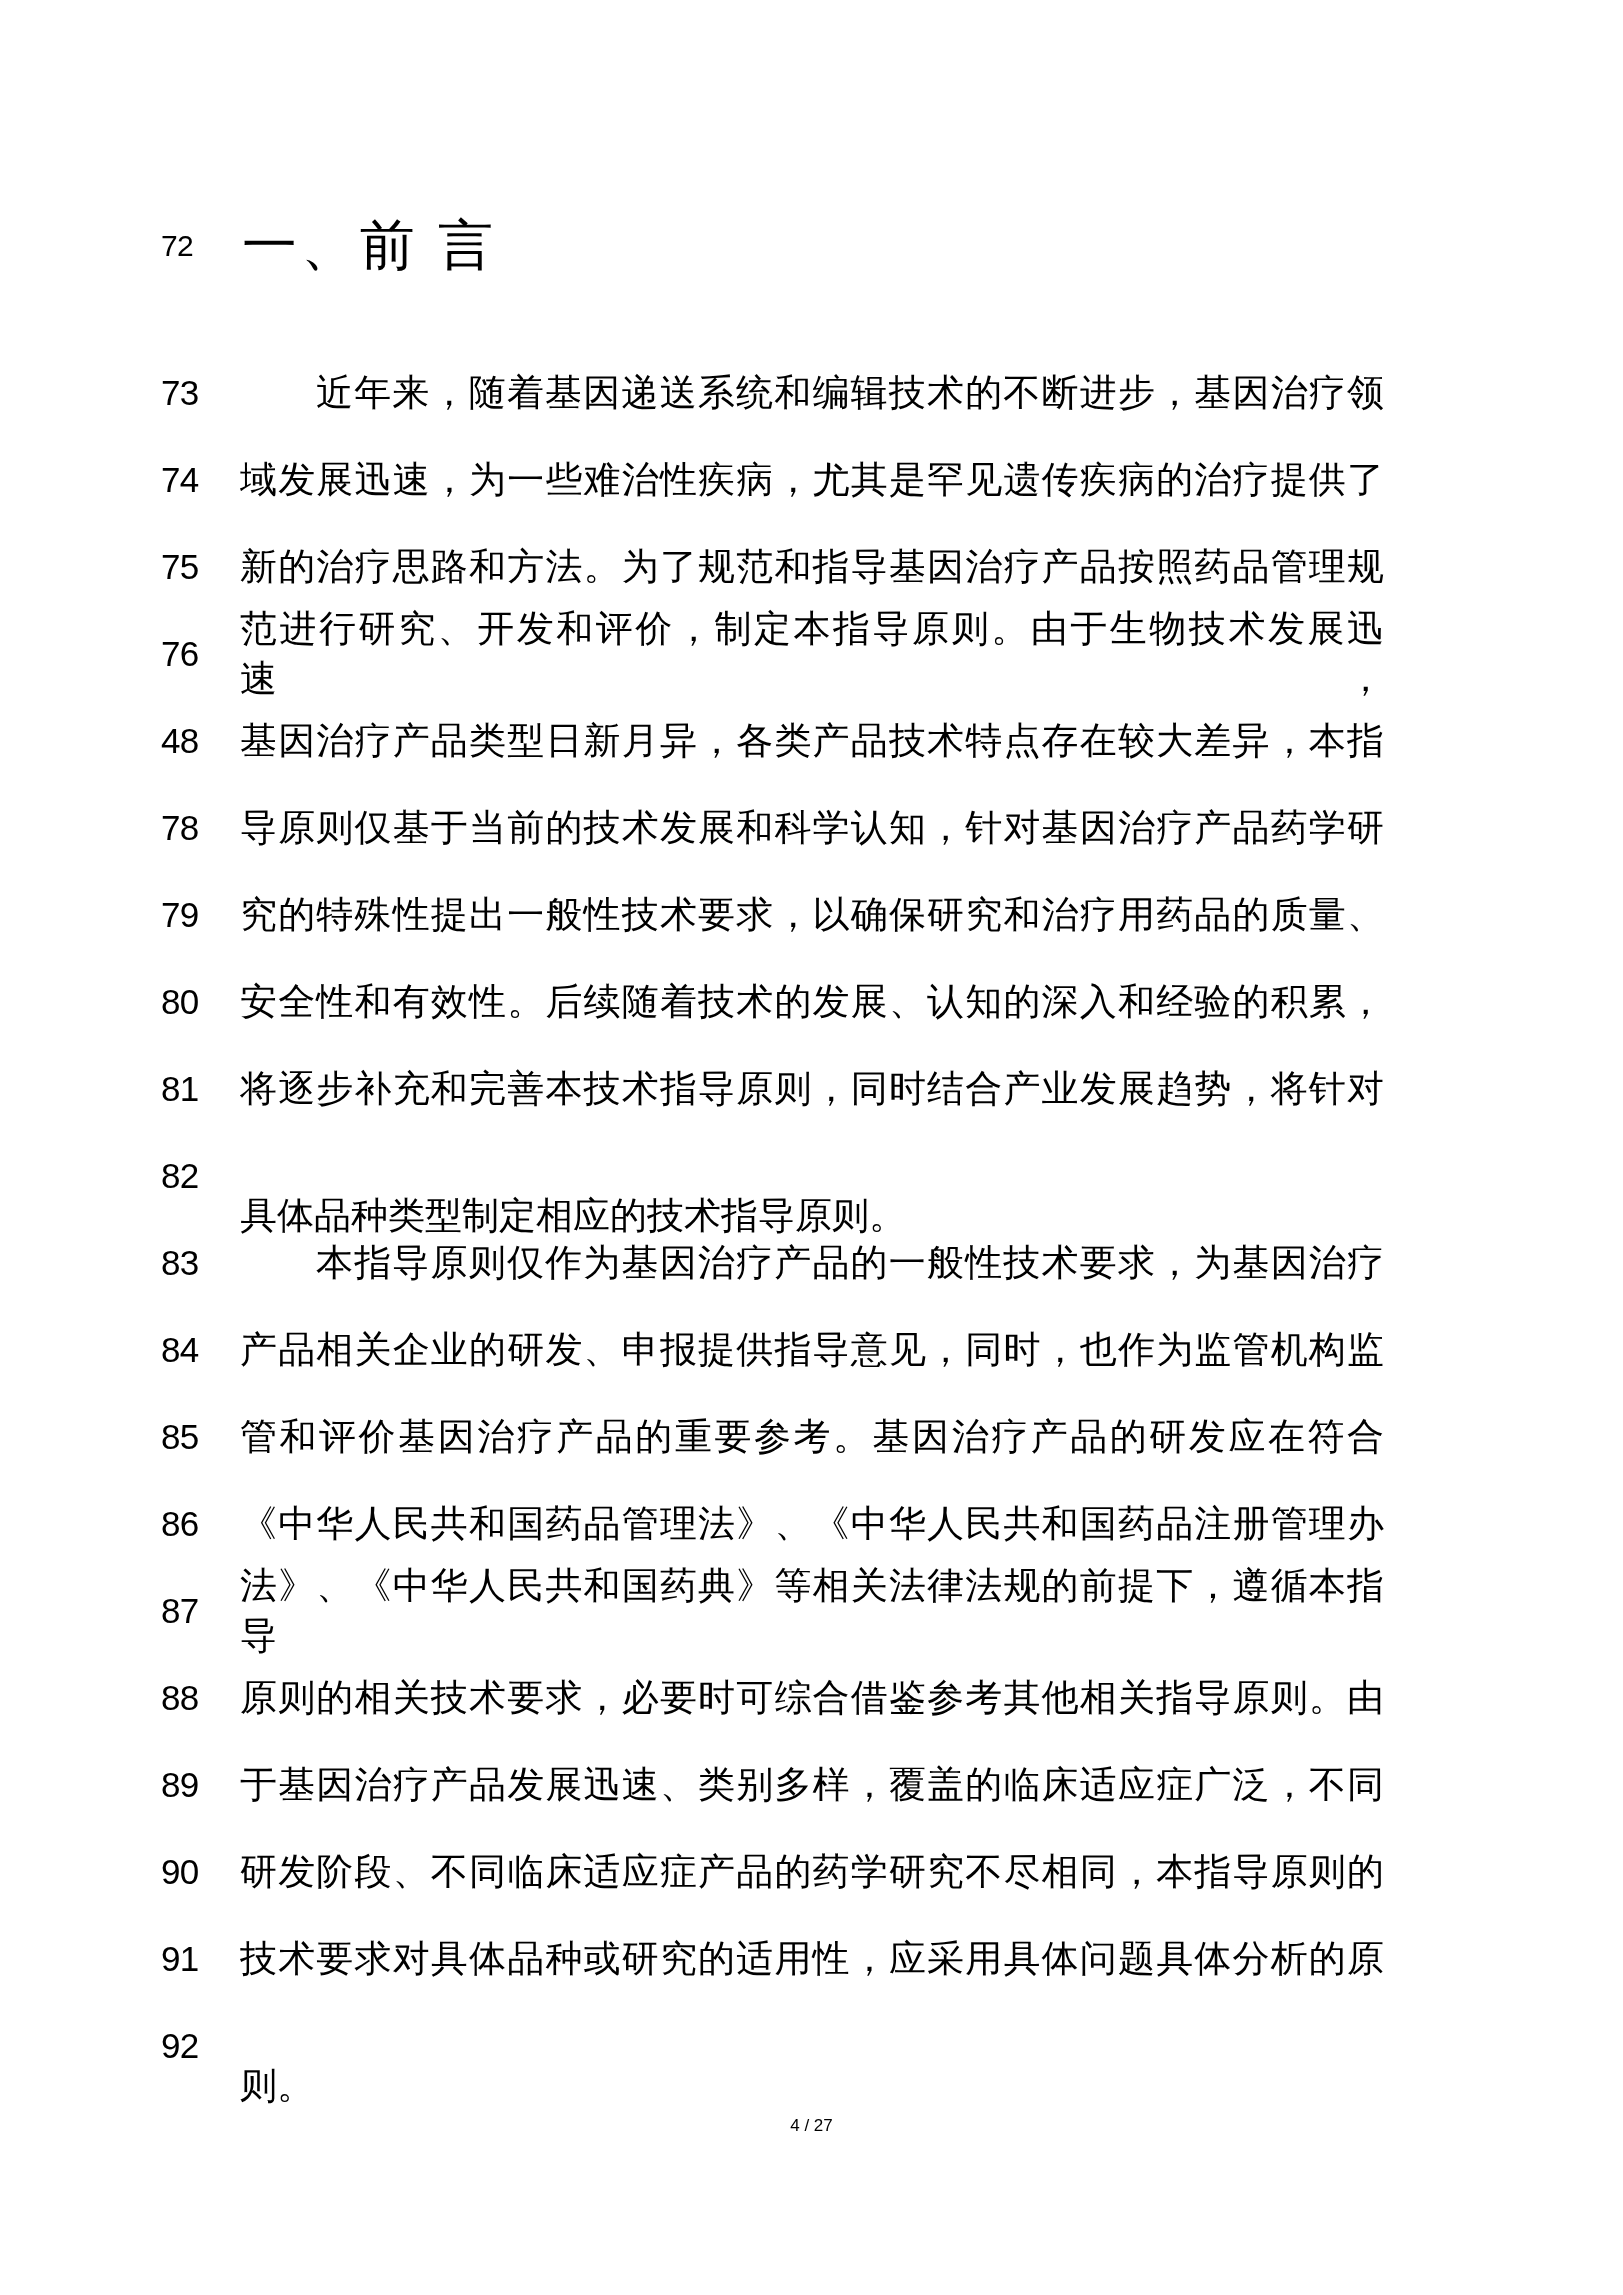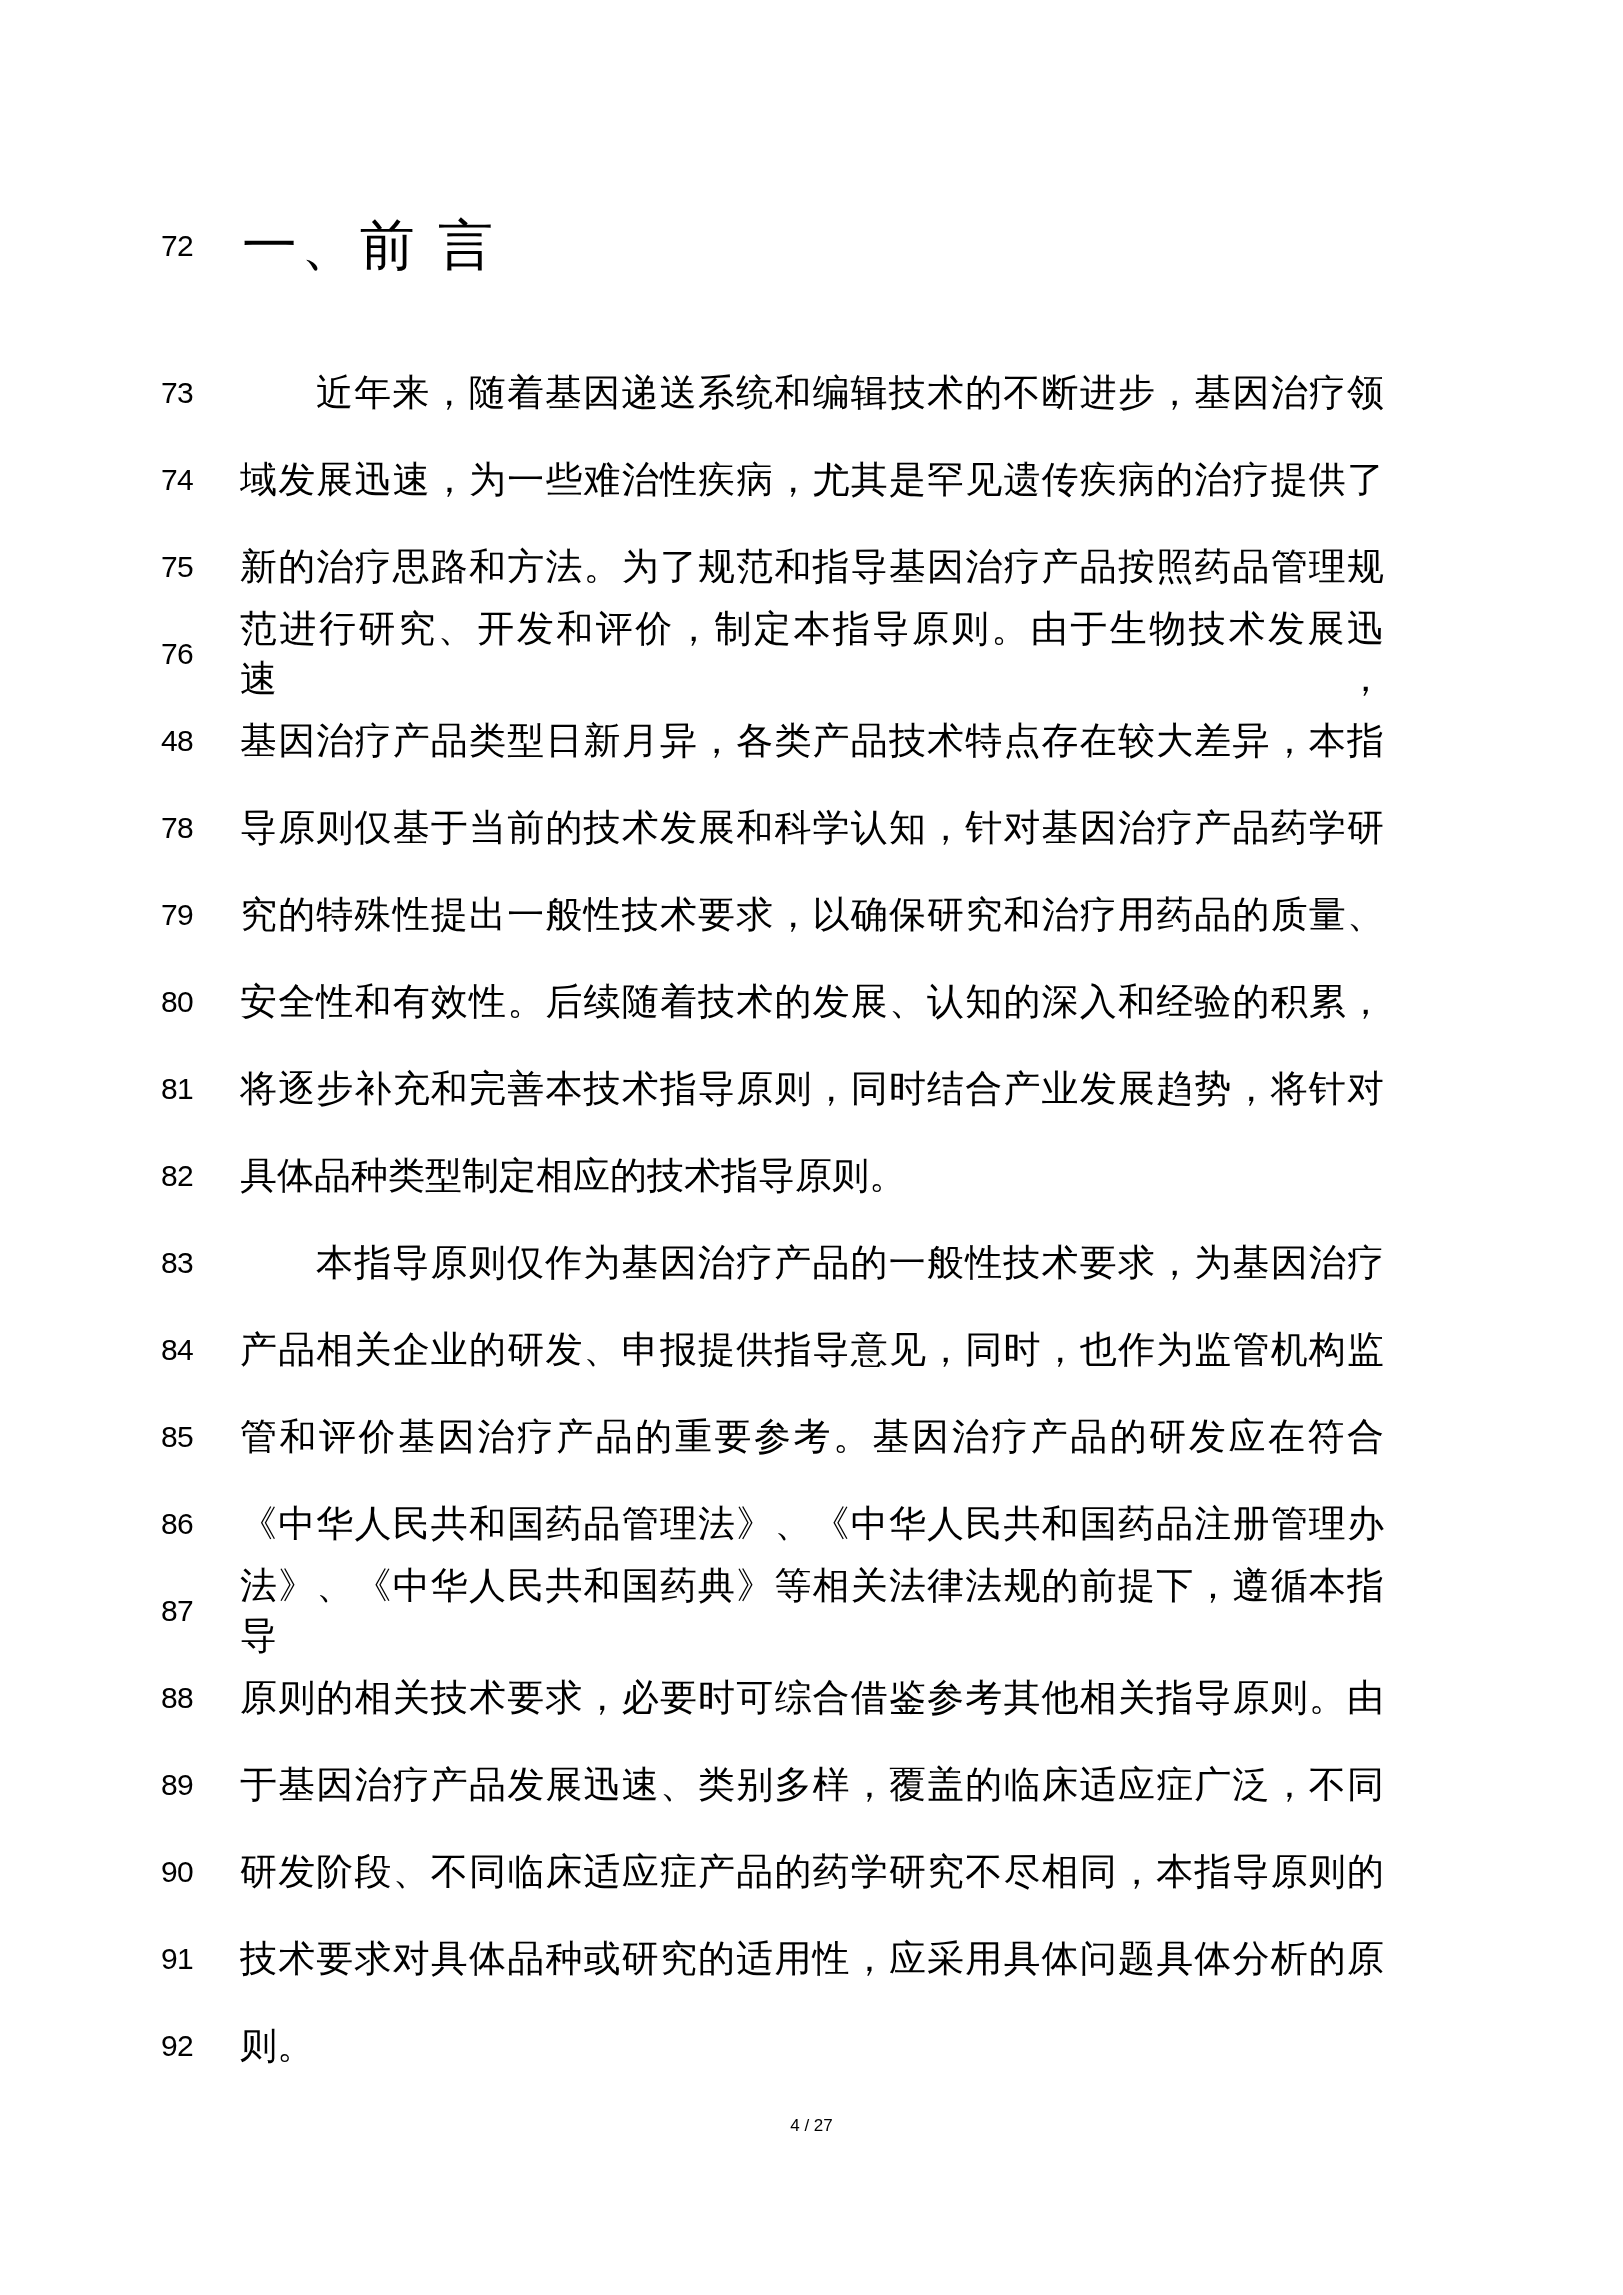--- a/index.html
+++ b/index.html
@@ -20,31 +20,31 @@
   }
   #heading-row .heading-text {
     position: absolute; left: 242px; top: 50%; transform: translateY(-50%);
     font-size: 55px; font-weight: normal; letter-spacing: 3.9px; white-space: pre;
   }
   
   #body-lines { position: absolute; top: 349px; left: 0; width: 100%; }
   .row { position: relative; height: 87px; }
   .row .num {
     position: absolute; left: 161px; top: 50%; transform: translateY(-50%);
-    font-size: 30px; letter-spacing: -0.7px;
+    font-size: 35px; letter-spacing: -0.7px;
   }
   .row .text {
     position: absolute; left: 240px; right: 239px; top: 50%; transform: translateY(-50%);
     font-size: 37px;
     text-align: justify;
     text-align-last: justify;
     overflow: hidden;
   }
   .row.indent .text { padding-left: 76px; }
-  .row.para-end .text { text-align: right; text-align-last: left; }
+  .row.para-end .text { text-align: right; text-align-last: left; margin-top: 40px; }
   
   #footer {
     position: absolute; top: 2116px; left: 0; width: 100%;
     text-align: center; font-size: 17px;
   }
 </style>
 </head>
 <body>
 
 <div id="page">

